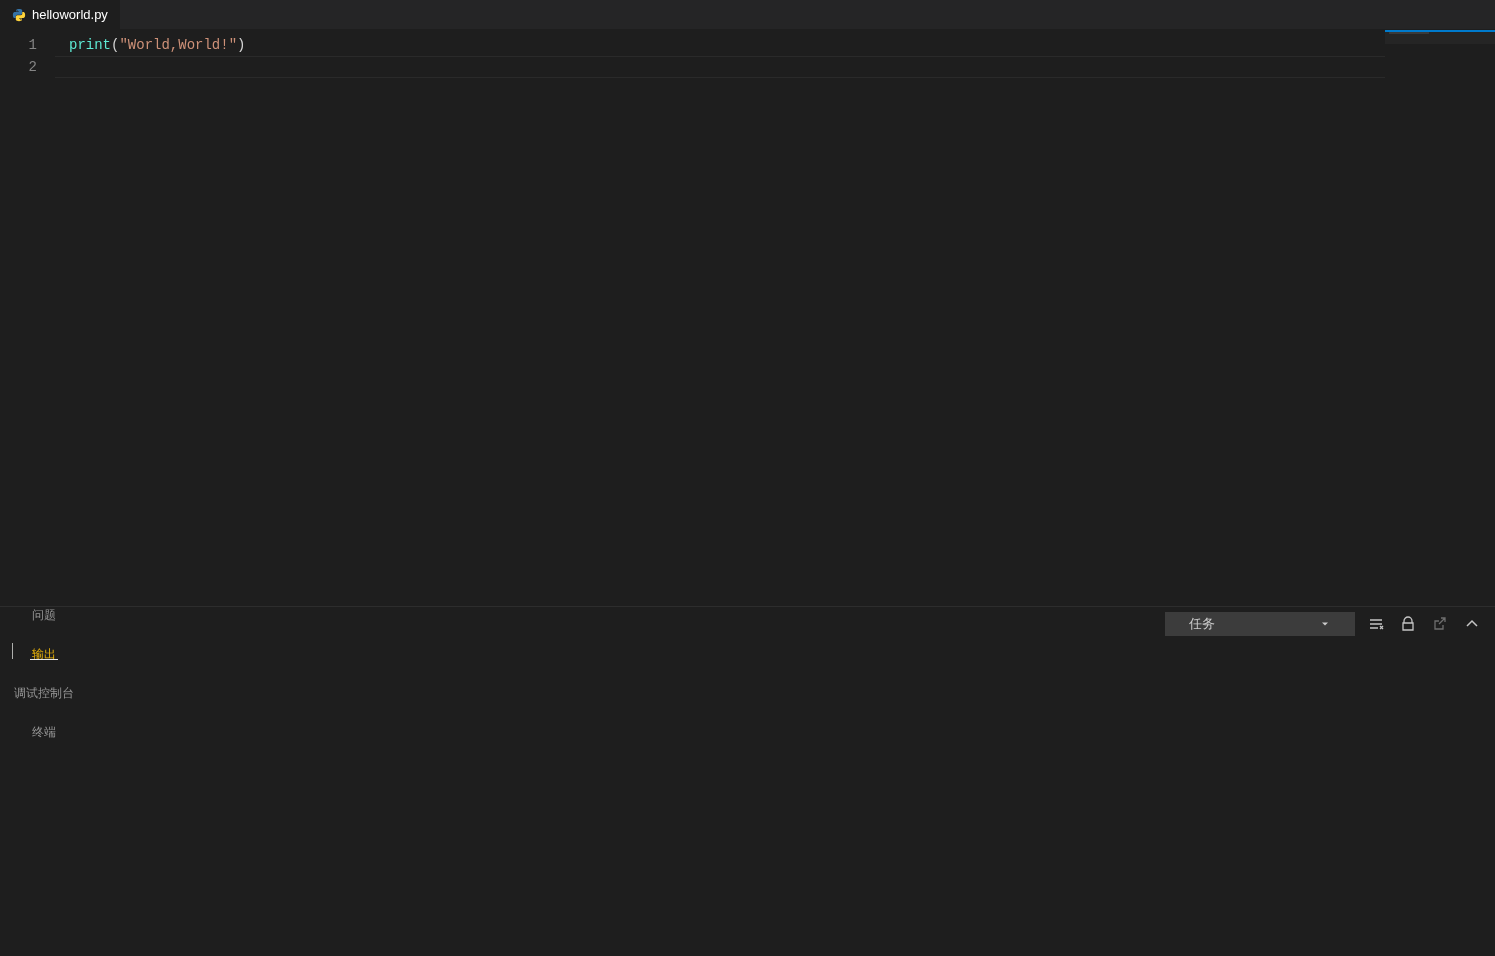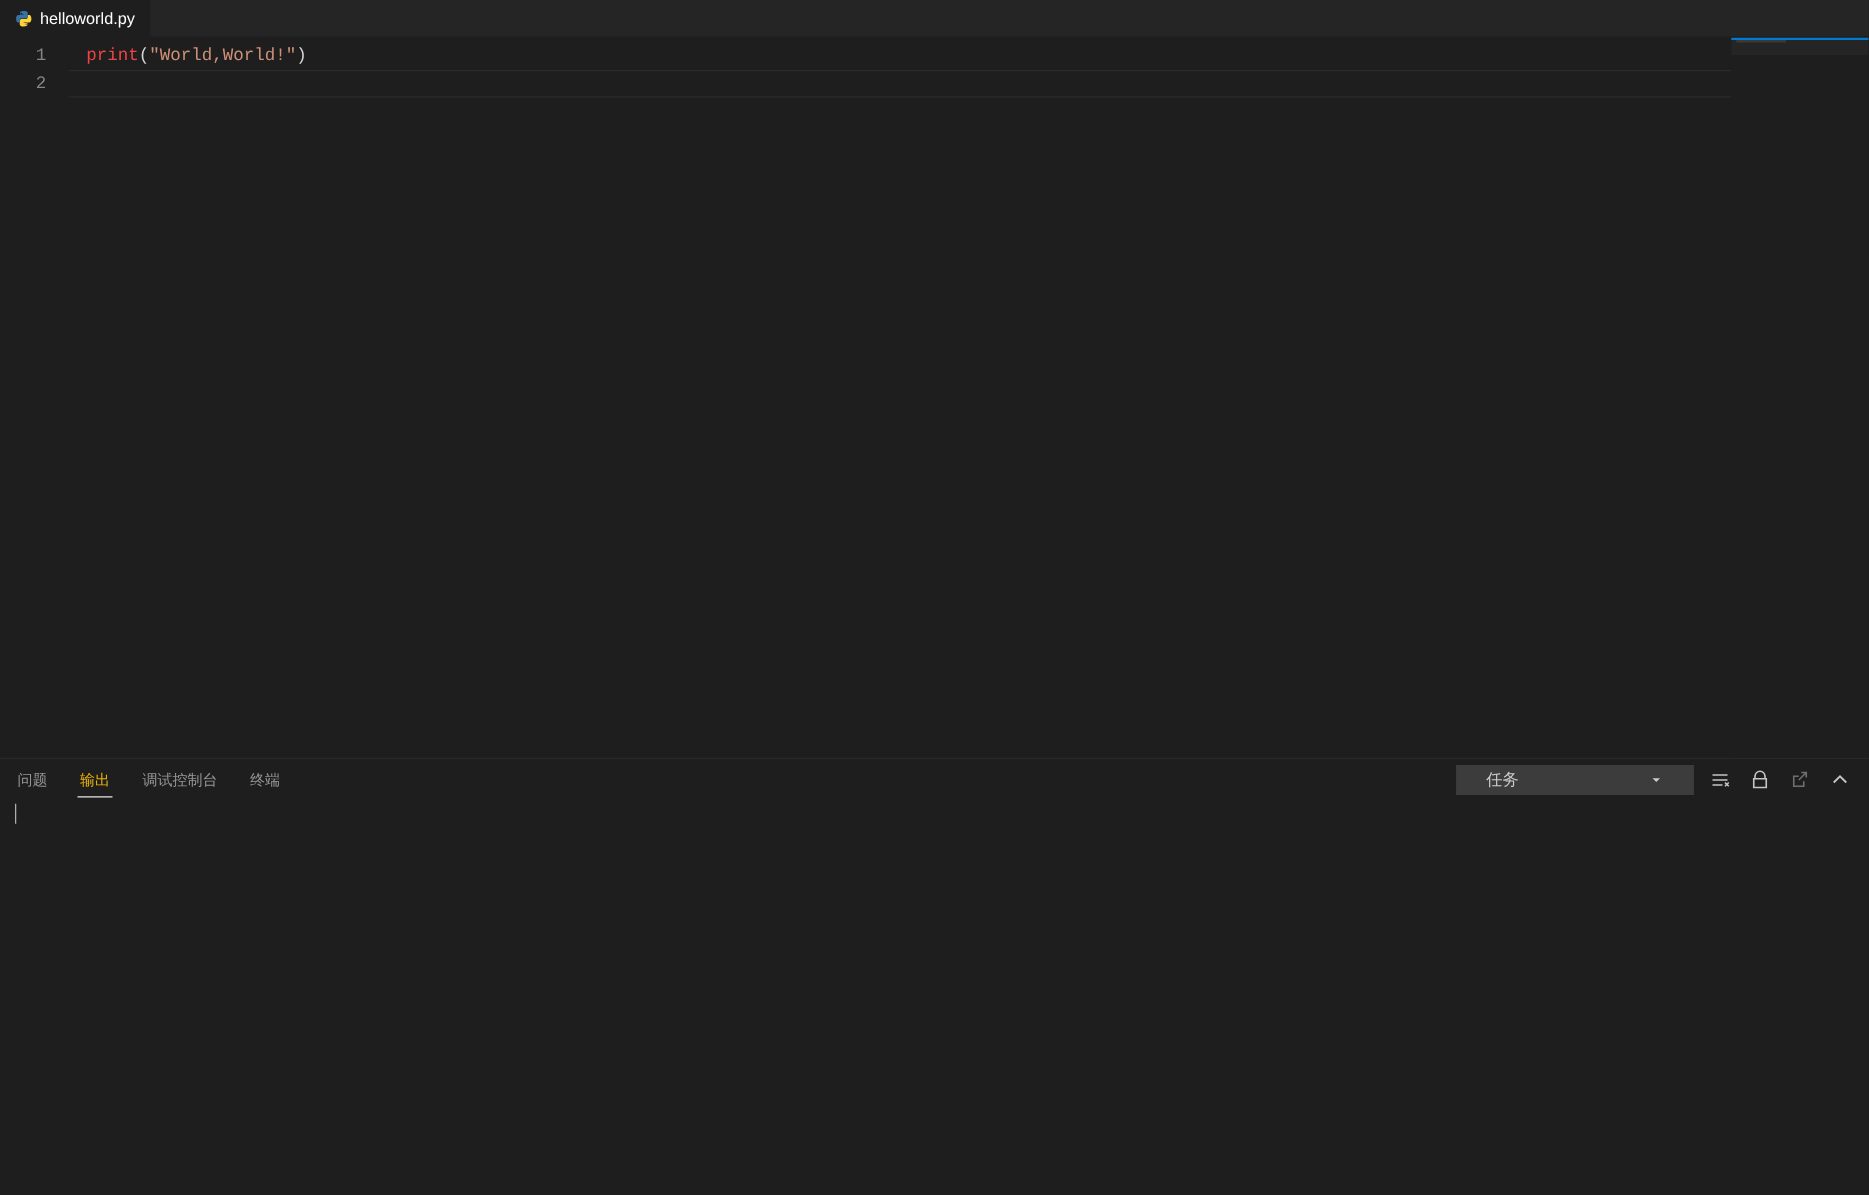--- a/index.html
+++ b/index.html
@@ -78,21 +78,21 @@
   }
   .line-highlight {
     position: absolute;
     left: 0;
     right: 0;
     height: 22px;
     border-top: 1px solid #2a2a2a;
     border-bottom: 1px solid #2a2a2a;
     pointer-events: none;
   }
-  .tok-fn    { color: #ef4444; }
+  .tok-fn    { color: #5eead4; }
   .tok-punc  { color: #d4d4d4; }
   .tok-str   { color: #ce9178; }
   .minimap {
     width: 110px;
     background: #1e1e1e;
     position: relative;
   }
   .minimap-slice {
     position: absolute;
     top: 2px;
@@ -123,20 +123,21 @@
     display: flex;
     align-items: center;
     padding: 0 12px;
     gap: 0;
   }
   .panel-tabs {
     display: flex;
     gap: 22px;
     align-items: center;
     height: 100%;
+    flex-direction: column;
   }
   .panel-tab {
     font-size: 12px;
     color: #969696;
     cursor: pointer;
     padding: 0 2px;
     height: 100%;
     display: flex;
     align-items: center;
     position: relative;

